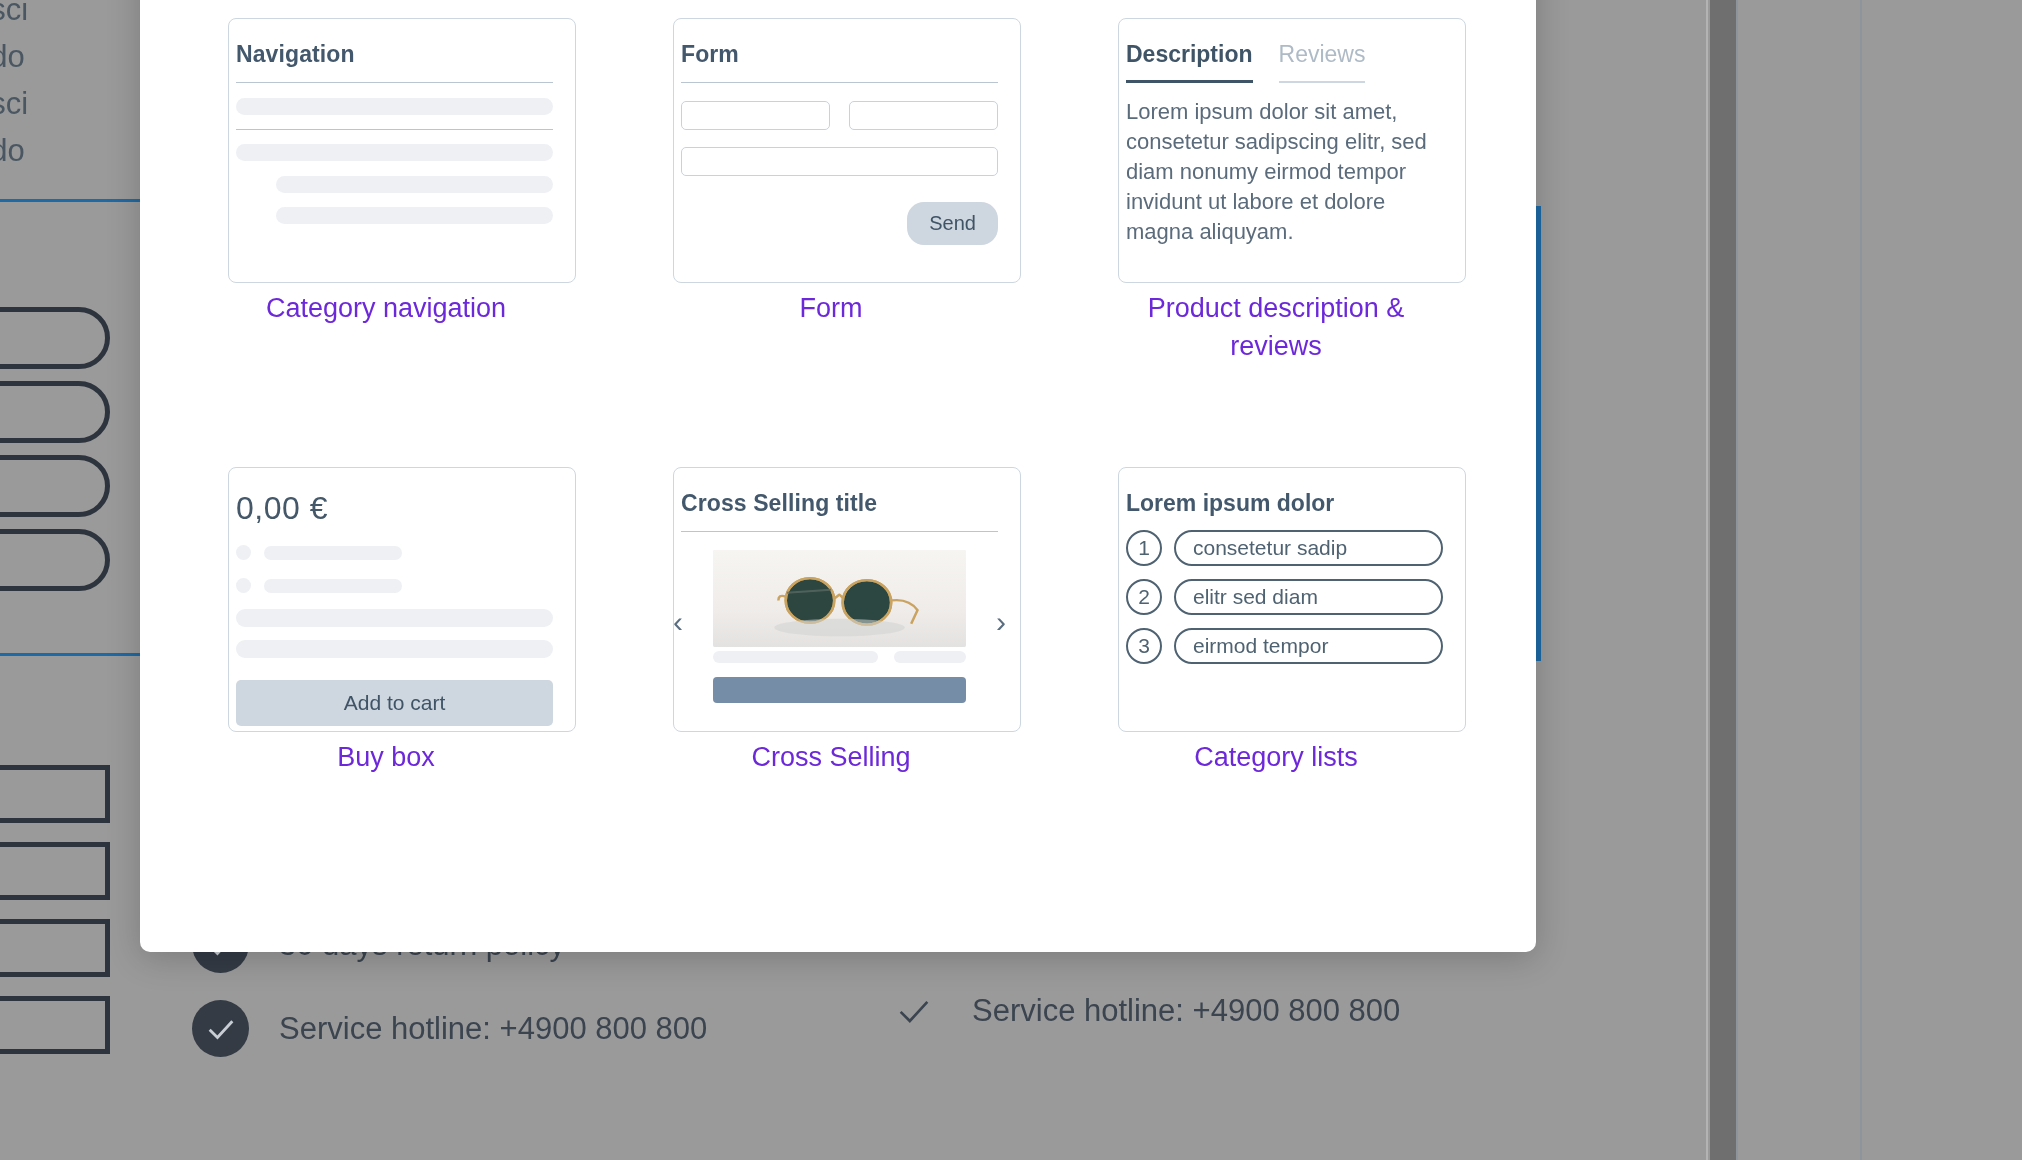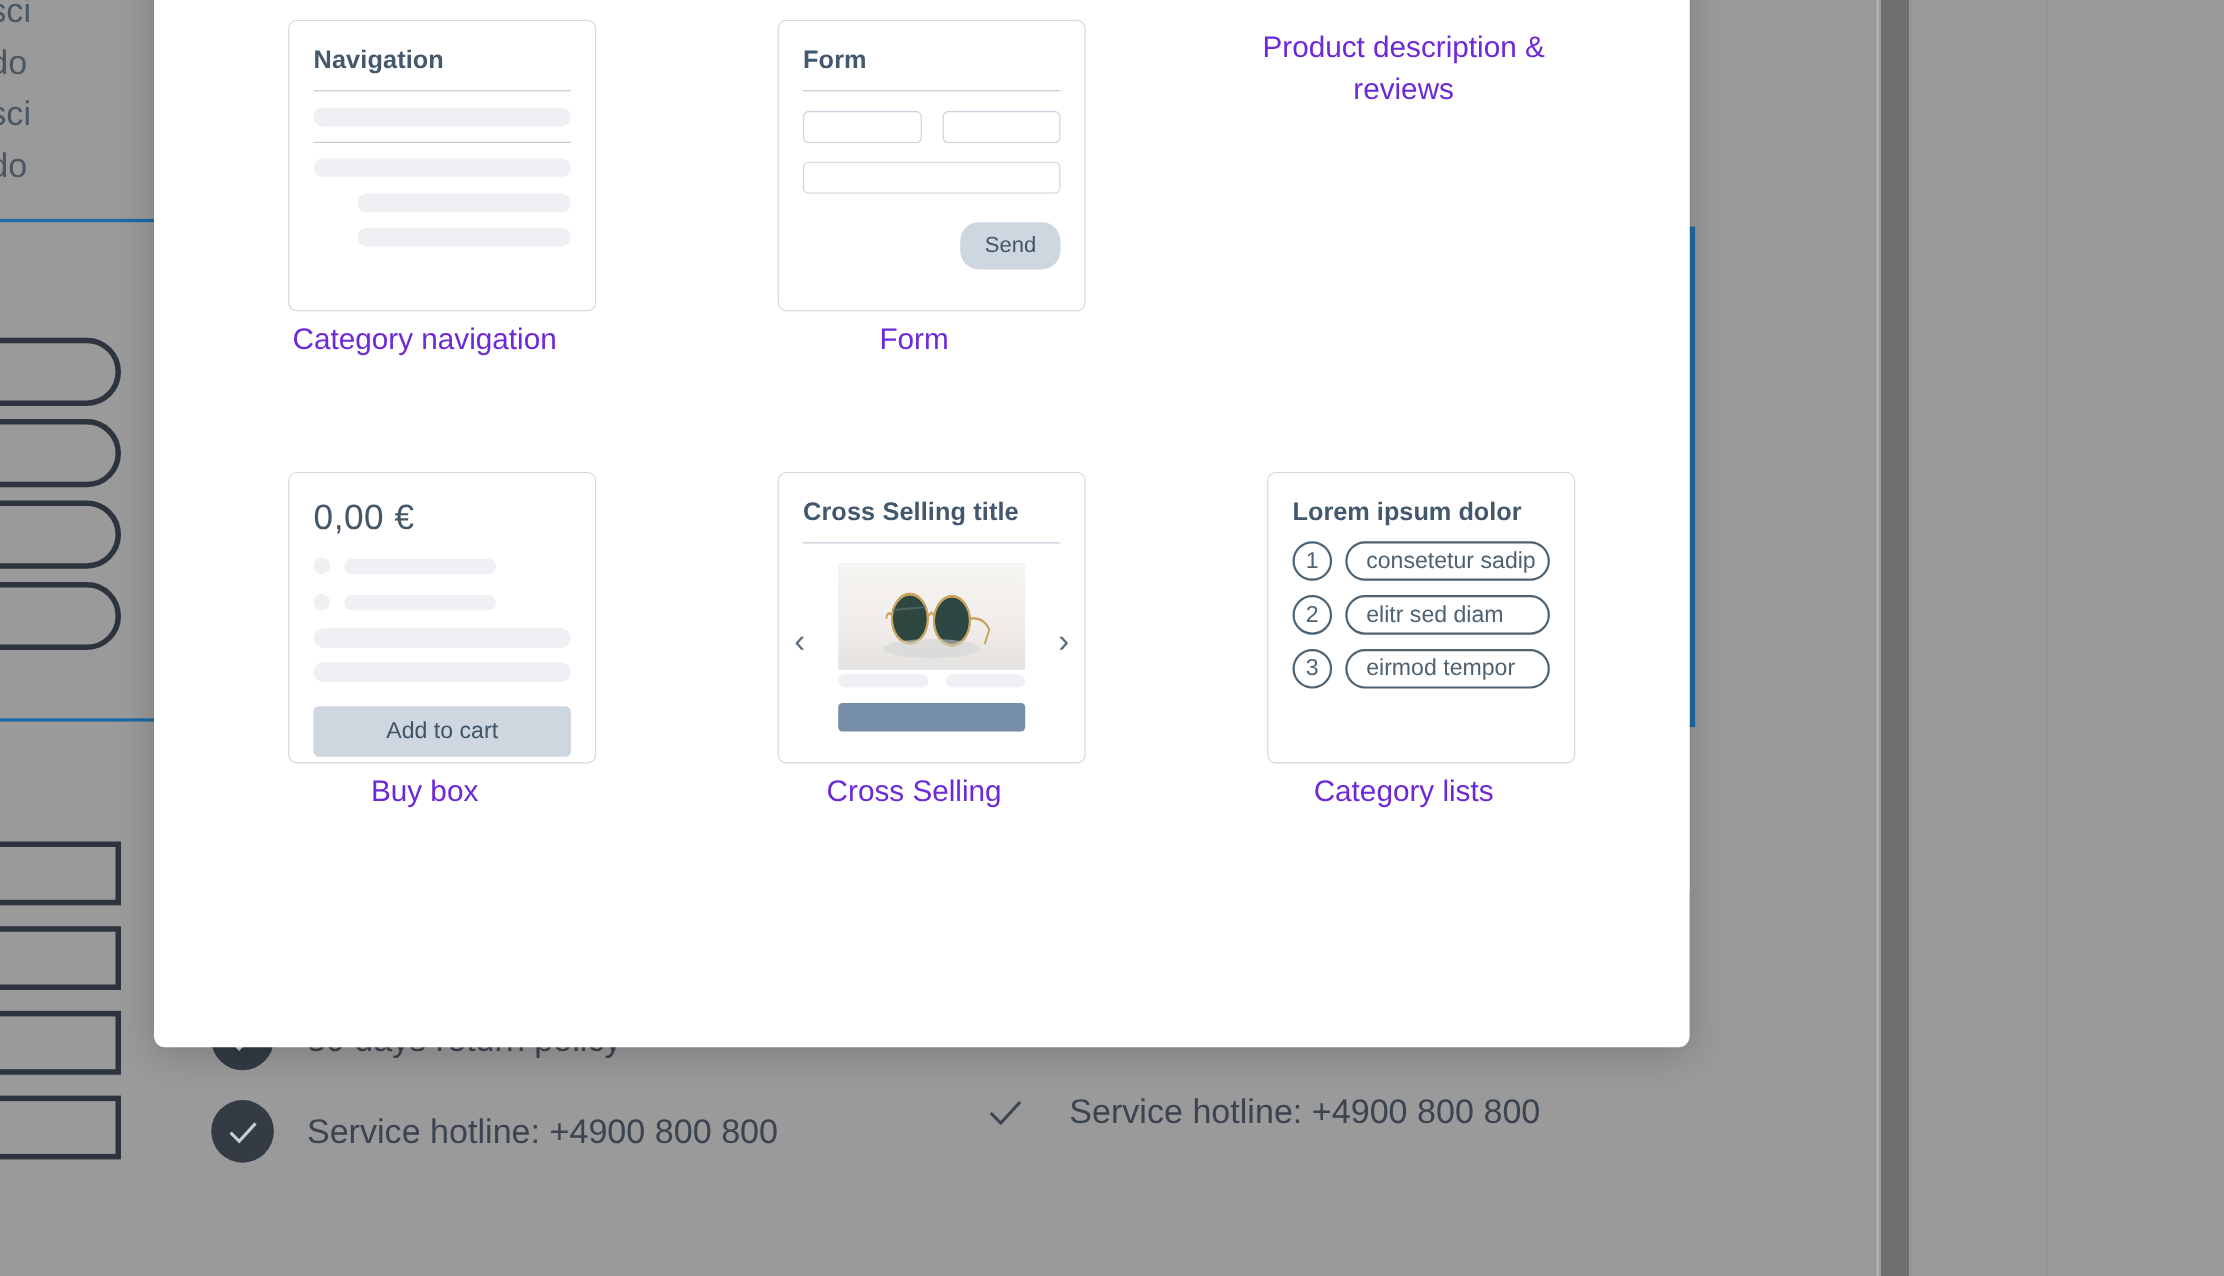--- a/index.html
+++ b/index.html
@@ -93,25 +93,25 @@
     display: grid;
     grid-template-columns: repeat(3, 348px);
     column-gap: 97px;
     row-gap: 0;
     padding-top: 78px;
   }
   .cell { display: flex; flex-direction: column; align-items: center; }
   .cell-row2 { margin-top: 102px; align-items: center; }
 
   .card {
-    width: 280px; height: 265px;
+    width: 348px; height: 265px;
     border: 1px solid #cdd7e0;
     border-radius: 8px;
     background: #ffffff;
-    padding: 22px 22px 18px 22px;
+    padding: 22px 22px 18px 7px;
     position: relative;
     overflow: hidden;
     margin-left: 32px;
   }
   .card-label {
     margin-top: 6px;
     font-size: 27px;
     color: #6d28d9;
     text-align: center;
     line-height: 38px;
@@ -304,20 +304,27 @@
             </div>
             <div class="fin-full"></div>
             <div class="send-wrap">
               <button class="send-btn">Send</button>
             </div>
           </div>
           <div class="card-label">Form</div>
         </div>
 
         <div class="cell">
+          <div class="card">
+            <div class="tabs">
+              <div class="tab tab-active">Description</div>
+              <div class="tab tab-inactive">Reviews</div>
+            </div>
+            <div class="desc-text">Lorem ipsum dolor sit amet, consetetur sadipscing elitr, sed diam nonumy eirmod tempor invidunt ut labore et dolore magna aliquyam.</div>
+          </div>
           <div class="card-label">Product description &amp; reviews</div>
         </div>
 
         <div class="cell cell-row2">
           <div class="card">
             <div class="price">0,00 €</div>
             <div class="bb-line">
               <span class="bb-dot"></span>
               <span class="skel bb-short"></span>
             </div>

